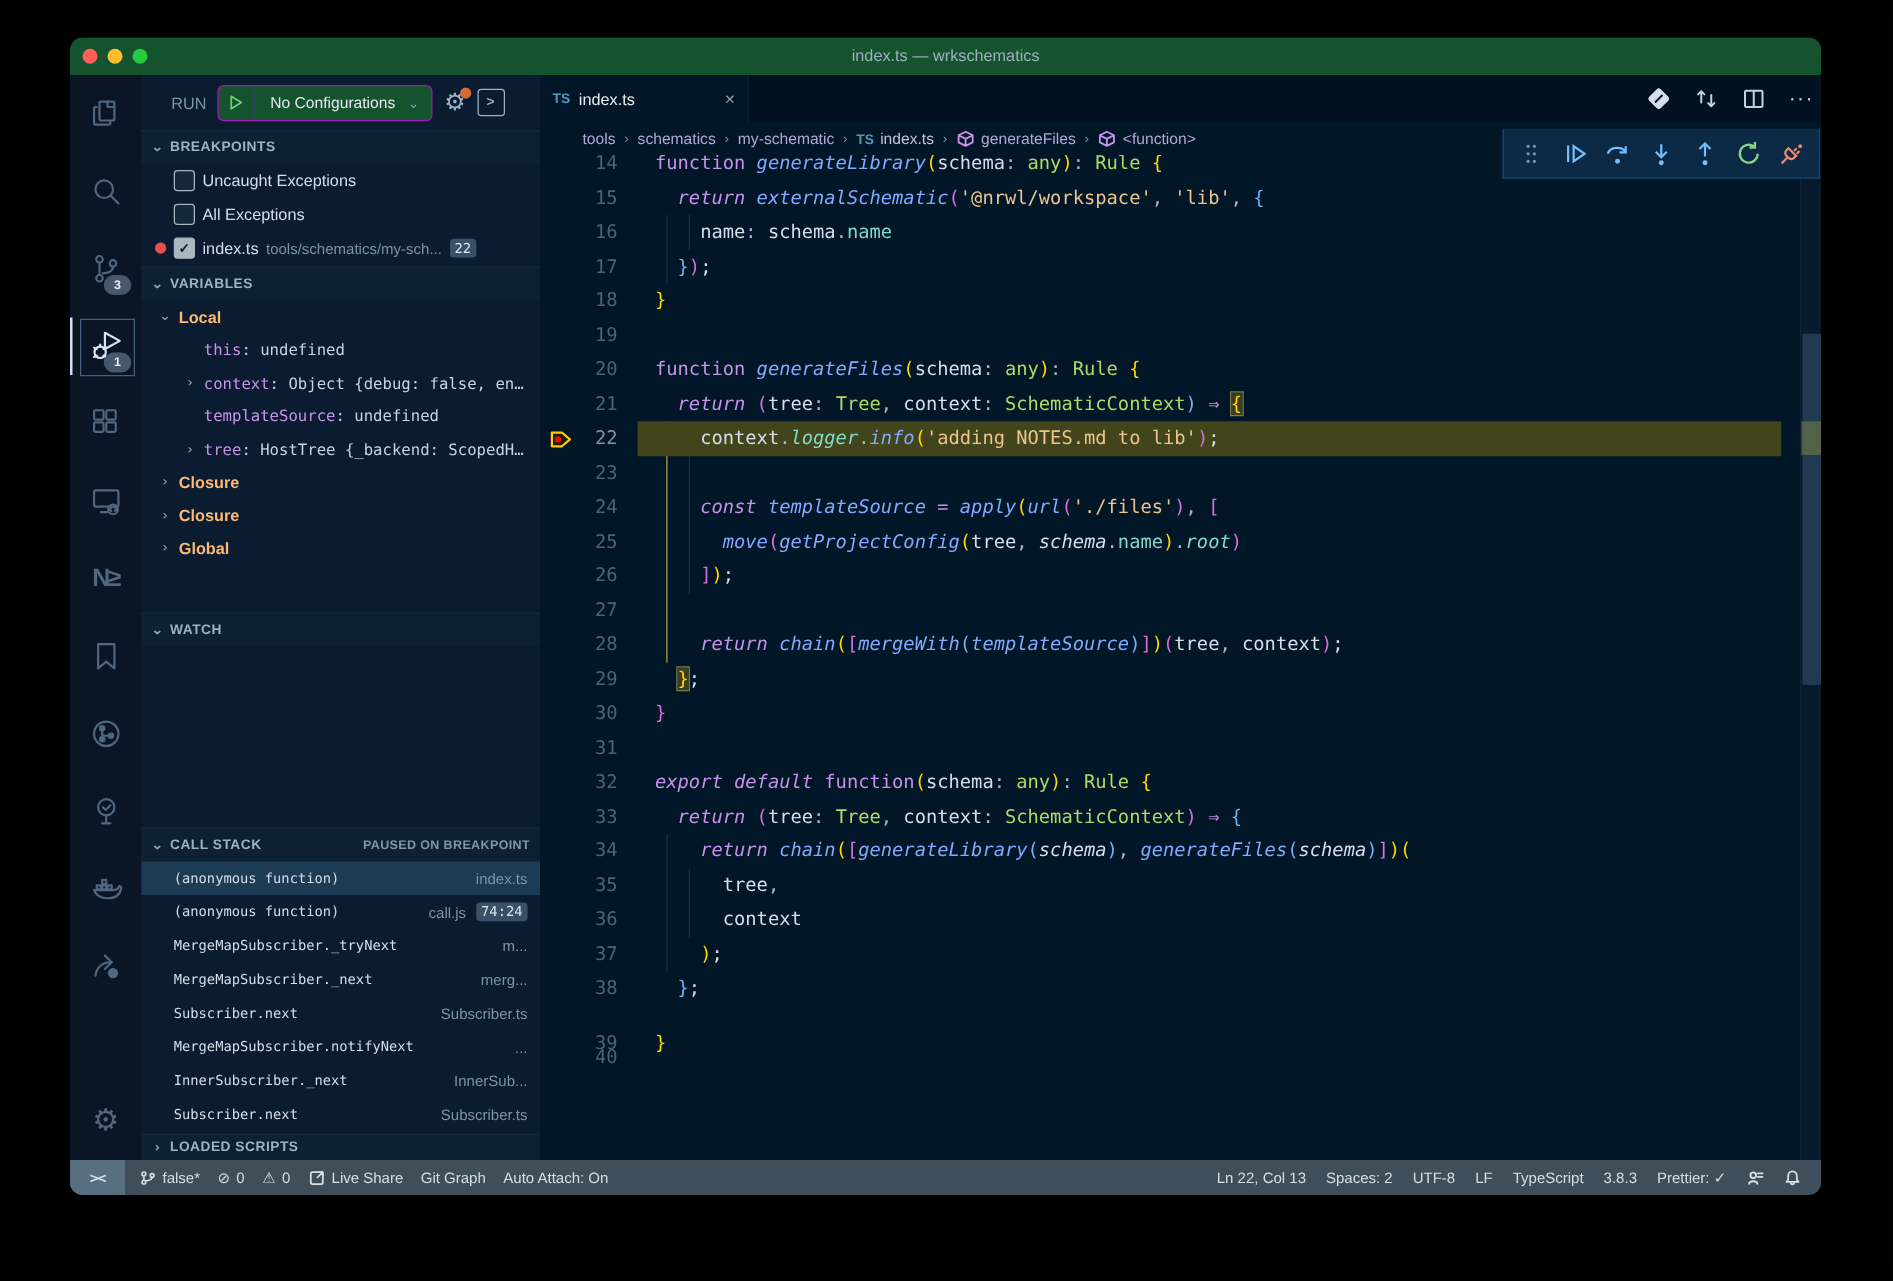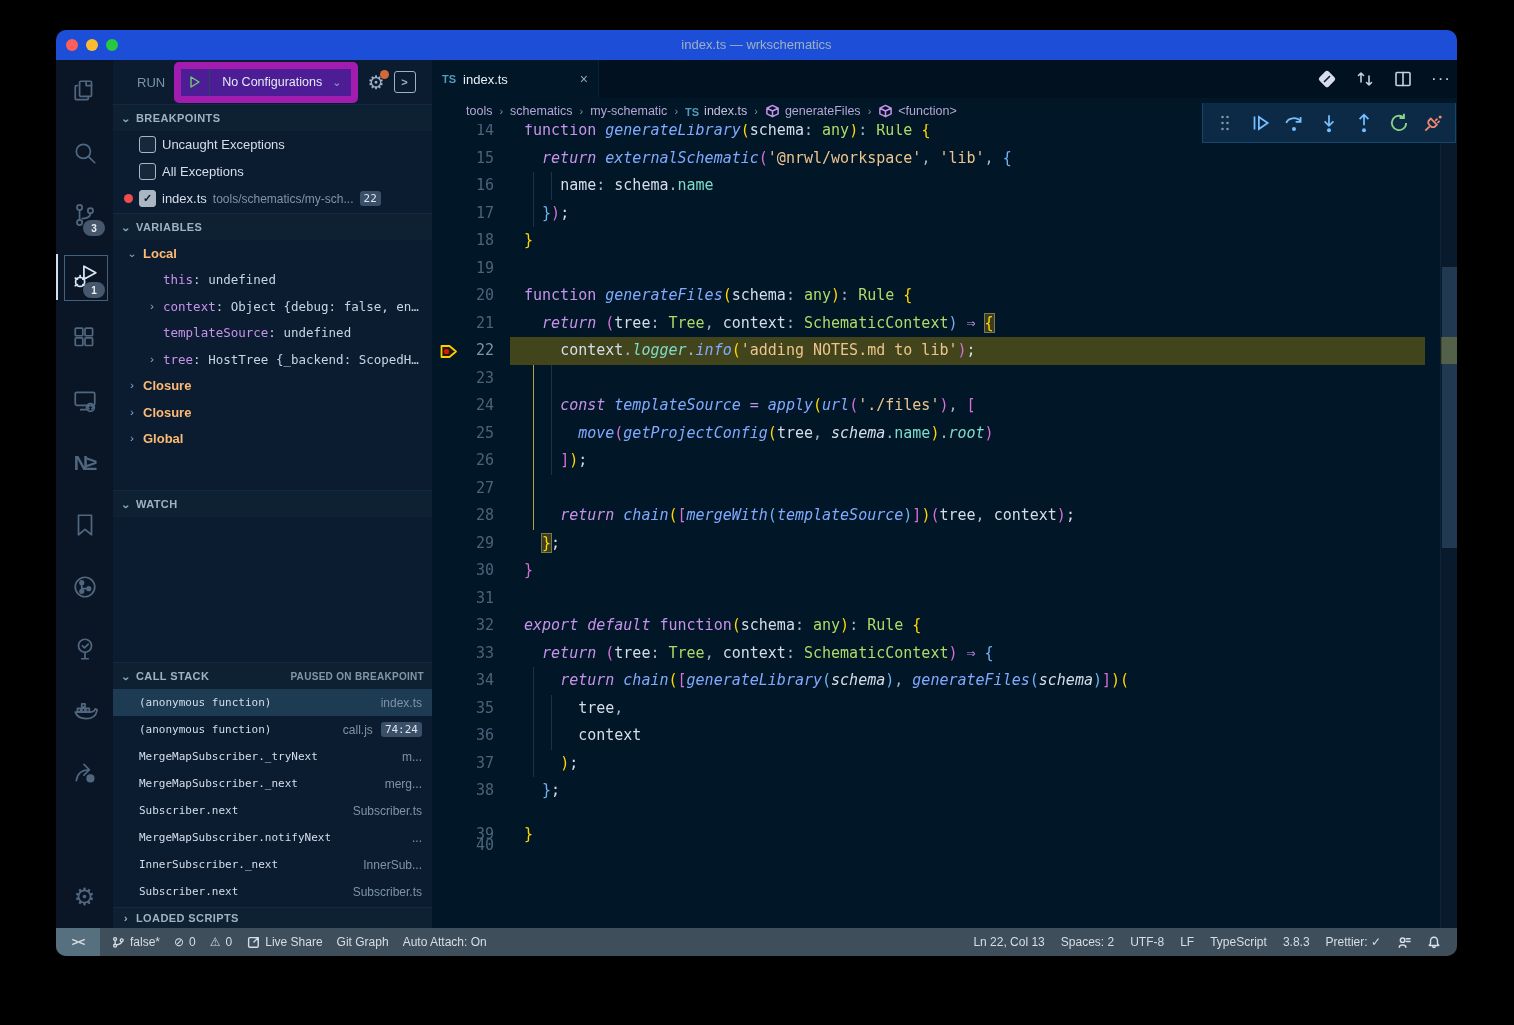--- a/index.html
+++ b/index.html
@@ -1,40 +1,40 @@
 <!DOCTYPE html>
 <html><head>
 <meta charset="utf-8">
 <style>
   html,body{margin:0;padding:0;background:#000;width:1514px;height:1025px;overflow:hidden;
     font-family:"Liberation Sans",sans-serif;-webkit-font-smoothing:antialiased;}
   #window{position:absolute;left:56px;top:30px;width:1401px;height:926px;background:#011627;
     border-radius:10px;overflow:hidden;box-shadow:0 20px 60px rgba(0,0,0,.7);}
   
-  #titlebar{position:absolute;left:0;top:0;width:100%;height:30px;background:#1d4ed8;}
+  #titlebar{position:absolute;left:0;top:0;width:100%;height:30px;background:#14532d;}
   .tl{position:absolute;top:9px;width:12px;height:12px;border-radius:50%;}
   #title-text{position:absolute;width:100%;text-align:center;top:7px;font-size:13px;color:#9fb0c0;}
   
   #activitybar{position:absolute;left:0;top:30px;width:57px;height:868px;background:#0a1626;
     display:flex;flex-direction:column;align-items:center;}
   .act-item{position:relative;width:57px;height:62px;display:flex;align-items:center;justify-content:center;color:#50677f;}
   .act-item svg{width:26px;height:26px;}
   .act-item.active{color:#d8e7f5;}
   .act-item.active .act-box{position:absolute;left:8px;top:9px;width:42px;height:44px;border:1px solid #43607c;}
   .act-item.active .act-bar{position:absolute;left:0;top:8px;width:2px;height:46px;background:#cfe0ef;}
   .act-badge{position:absolute;right:8px;bottom:10px;min-width:16px;height:16px;border-radius:9px;background:#47586c;
     color:#e8eef4;font-size:10px;font-weight:bold;display:flex;align-items:center;justify-content:center;padding:0 3px;}
   .act-spacer{flex:1;}
   .nx-glyph{font-size:20px;font-weight:bold;letter-spacing:-2px;}
   
   #sidebar{position:absolute;left:57px;top:30px;width:319px;height:868px;background:#0b1c30;
     display:flex;flex-direction:column;font-size:13px;color:#d6deeb;}
   #runbar{height:44px;display:flex;align-items:center;padding:0 10px;gap:9px;flex:none;}
   #run-label{color:#7d93a9;font-size:13px;margin-left:14px;}
-  #run-config{height:27px;border:7px solid #a21caf;border-radius:5px;display:flex;align-items:center;background:#4c1d95;}
+  #run-config{height:27px;border:1px solid #a21caf;border-radius:5px;display:flex;align-items:center;background:#14532d;}
   #run-play{width:28px;height:100%;display:flex;align-items:center;justify-content:center;border-right:1px solid #2c455f;color:#6fce73;}
   #run-config-label{padding:0 10px 0 12px;color:#e3eaf2;font-size:12.5px;}
   #run-chevron{color:#8fa7bd;padding-right:10px;font-size:11px;}
   .runbar-icon{position:relative;color:#9db2c6;font-size:19px;line-height:1;}
   #gear-dot{position:absolute;right:-4px;top:-3px;width:9px;height:9px;border-radius:50%;background:#d26a36;}
   #console-icon{width:20px;height:20px;border:1.4px solid #9db2c6;border-radius:3px;display:flex;align-items:center;justify-content:center;color:#9db2c6;font-size:11px;font-weight:bold;}
   .section-header{flex:none;height:26px;display:flex;align-items:center;gap:5px;padding:0 8px;
     background:#0e2133;border-top:1px solid #142941;color:#9db2c6;font-size:11px;font-weight:bold;letter-spacing:.4px;}
   .section-header .hdr-status{margin-left:auto;font-size:10px;color:#8296aa;letter-spacing:.3px;}
   .chev{font-size:10px;color:#8fa7bd;transform:scale(1.2,1);display:inline-block;width:10px;text-align:center;}

